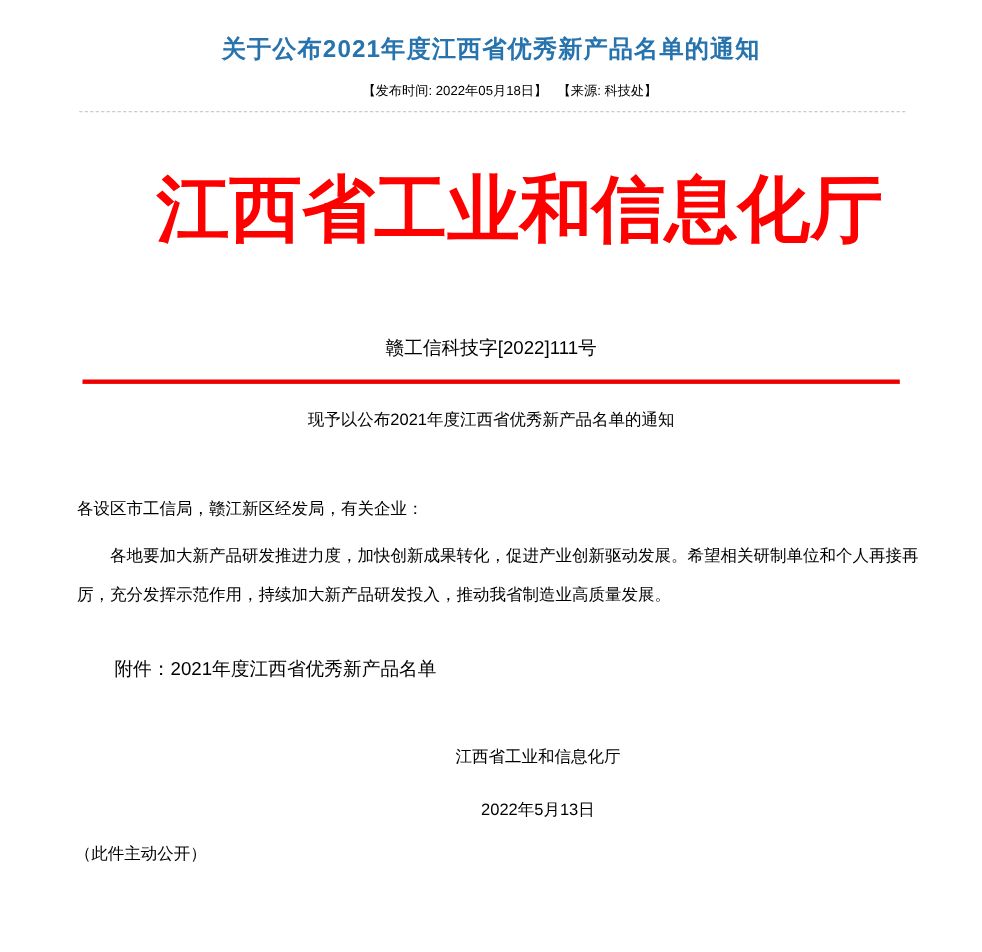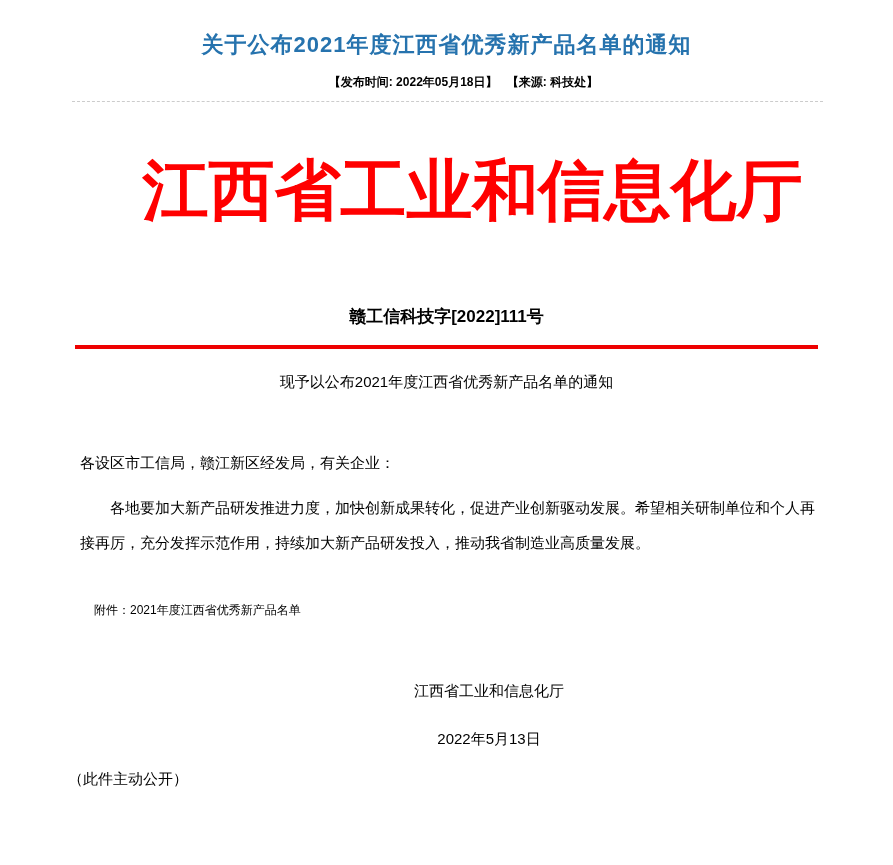--- a/index.html
+++ b/index.html
@@ -17,21 +17,21 @@
     text-align: center;
     font-size: 22px;
     font-weight: bold;
     color: #2673ae;
     letter-spacing: 1px;
   }
   .article-meta {
     margin-top: 14px;
     text-align: center;
     font-size: 12px;
-    font-weight: bold;
+    font-weight: normal;
     color: #000000;
     padding-left: 34px;
   }
   .article-meta span { margin: 0 3px; }
   .dashed-divider {
     margin: 10px 70px 0 72px;
     border-bottom: 1px dashed #cccccc;
     height: 0;
   }
   .letterhead {
@@ -44,47 +44,47 @@
     line-height: 1.1;
     color: #ff0000;
     white-space: nowrap;
     letter-spacing: 0;
   }
   .doc-ref-number {
     margin-top: 78px;
     text-align: center;
     font-size: 17px;
     line-height: 24px;
-    font-weight: bold;
+    font-weight: normal;
   }
   .red-rule {
     margin: 16px 75px 0 75px;
     height: 4px;
     background: #ee0000;
   }
   .doc-title {
     margin-top: 22px;
     text-align: center;
     font-size: 15px;
     line-height: 22px;
   }
   .doc-title .hl { color: #000000; }
   .doc-body {
     margin: 52px 58px 0 70px;
     font-size: 15px;
     line-height: 35px;
   }
-  .doc-body p { margin: 10px; }
+  .doc-body p { margin: 0; }
   .doc-body p.para {
     text-indent: 2em;
     margin-top: 8px;
   }
   .attachment-line {
     margin: 33px 58px 0 70px;
-    font-size: 12px;
+    font-size: 17px;
     line-height: 35px;
     text-indent: 2em;
   }
   .closing {
     text-align: center;
     padding-left: 85px;
     font-size: 15px;
     line-height: 35px;
   }
   .signature-agency { margin-top: 45px; }

